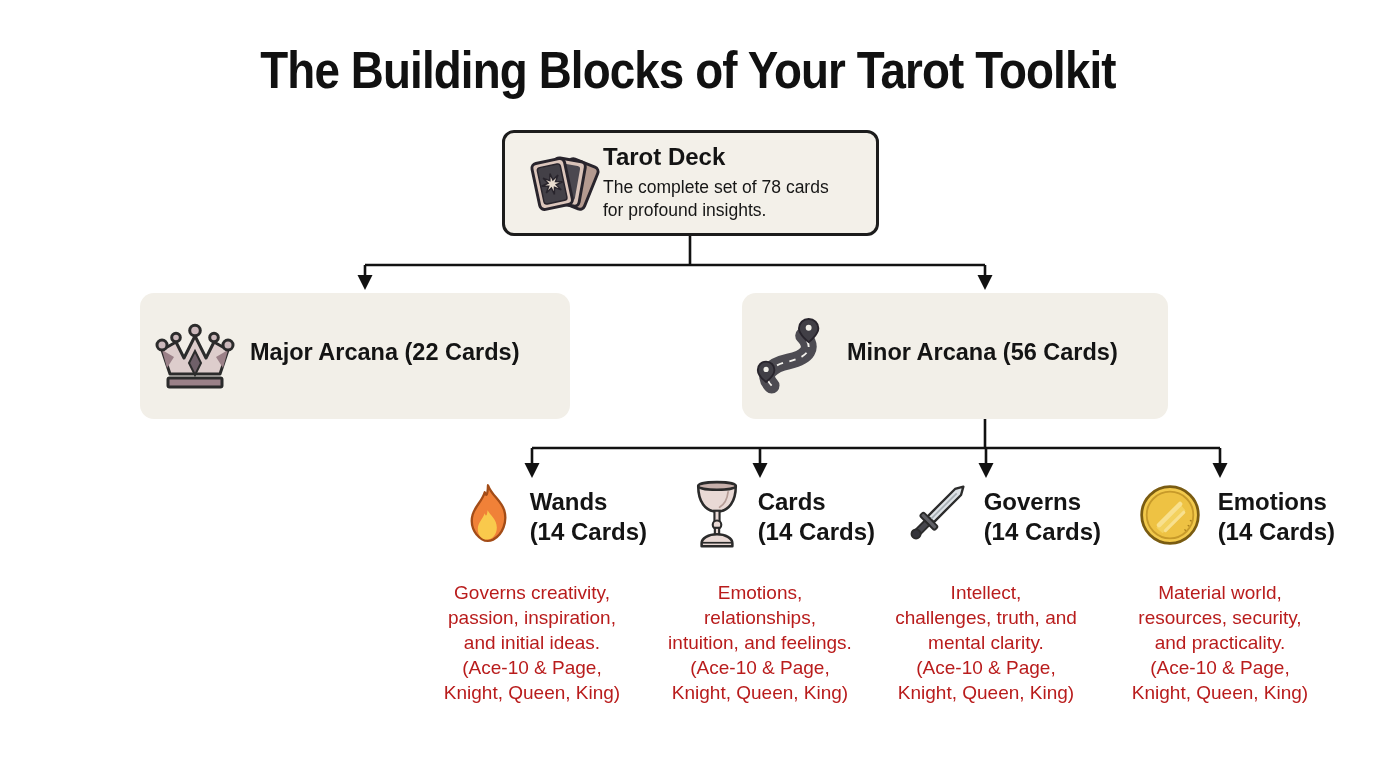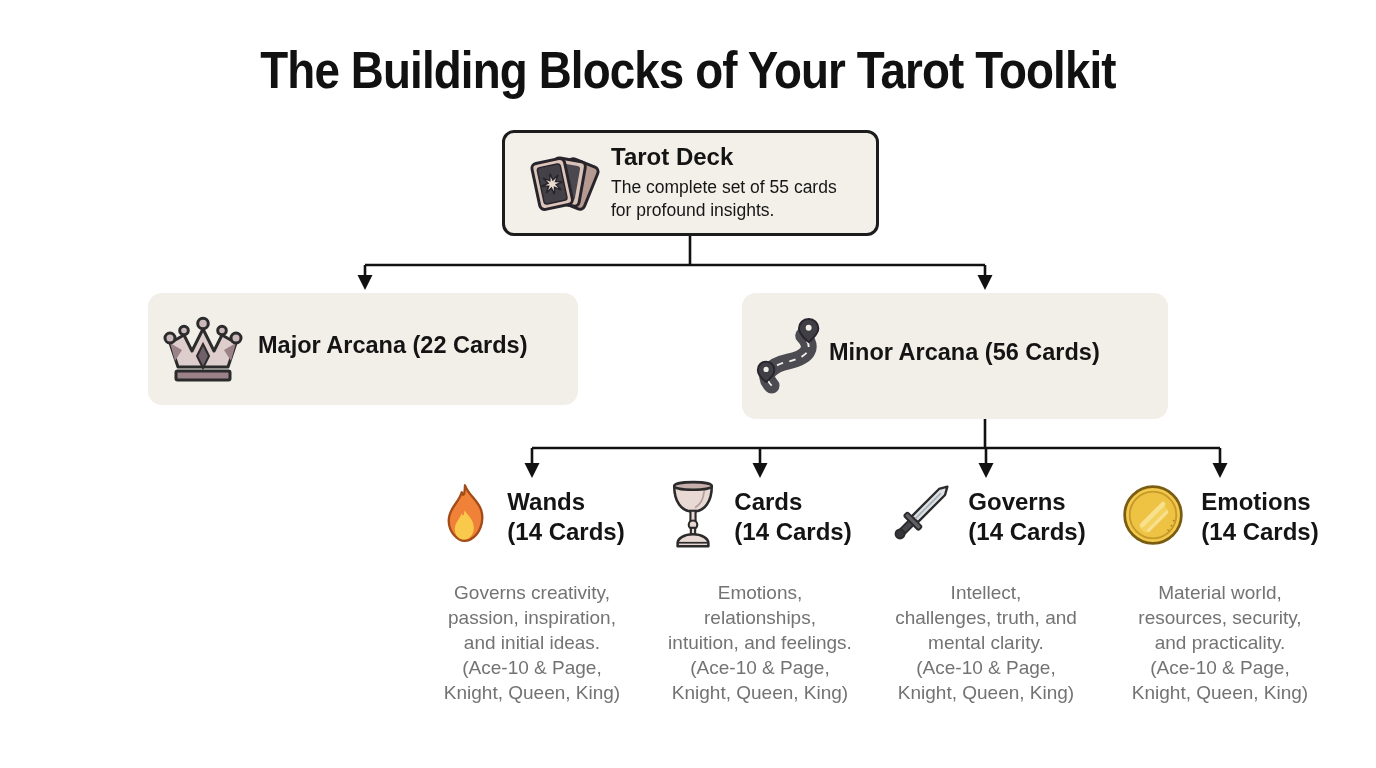--- a/index.html
+++ b/index.html
@@ -16,38 +16,38 @@
   
   #connectors{left:0;top:0;pointer-events:none;}
   
   .node{
     background:#f2efe8;border-radius:14px;box-sizing:border-box;
     display:flex;align-items:center;
   }
   #node-deck{
     left:502px;top:130px;width:377px;height:106px;
     border:3px solid #1c1c1c;border-radius:12px;background:#f3f0e9;
-    padding:0 10px 0 10px;gap:8px;
-  }
-  #node-major{left:140px;top:293px;width:430px;height:112px;padding:0 8px 0 10px;gap:10px;margin-left:8px;}
-  #node-minor{left:742px;top:293px;width:426px;height:126px;padding:0 8px 0 13px;justify-content:flex-end;}
+    padding:0 10px 0 10px;
+  }
+  #node-major{left:140px;top:293px;width:430px;height:126px;padding:0 8px 0 10px;gap:10px;}
+  #node-minor{left:742px;top:293px;width:426px;height:126px;padding:0 8px 0 13px;gap:18px;justify-content:flex-end;}
   .node-icon{flex:0 0 auto;display:flex;align-items:center;justify-content:center;}
   .node-text{flex:1 1 auto;}
   .node-title{font-weight:700;font-size:24px;line-height:1.1;margin-bottom:6px;}
   .branch-title{font-size:23.5px;}
   .node-desc{font-size:17.5px;line-height:1.33;white-space:pre;color:#161616;}
   
   .suit-col{top:480px;width:230px;text-align:center;}
   #suit-wands{left:417px;}
   #suit-cups{left:645px;}
   #suit-swords{left:871px;}
   #suit-pentacles{left:1105px;}
-  .suit-header{display:flex;justify-content:center;align-items:center;gap:16px;height:74px;}
+  .suit-header{display:flex;justify-content:flex-end;align-items:center;gap:16px;height:74px;}
   .suit-label{text-align:left;font-weight:700;font-size:24px;line-height:30px;white-space:pre;}
-  .suit-desc{margin-top:26px;font-size:19px;line-height:25px;white-space:pre;text-align:center;color:#737373;}
+  .suit-desc{margin-top:26px;font-size:19px;line-height:25px;white-space:pre;text-align:center;color:#b91c1c;}
 </style>
 </head>
 <body>
 
 <div id="main-title" class="abs">The Building Blocks of Your Tarot Toolkit</div>
 
 <svg id="connectors" class="abs" width="1376" height="768" viewBox="0 0 1376 768">
   <g stroke="#111111" stroke-width="2.6" fill="none">
     <path d="M690 236 V265 M365 265 H985 M365 265 V277 M985 265 V277"></path>
   </g>
@@ -78,21 +78,21 @@
       </g>
       <g transform="translate(38,46) rotate(-12)">
         <rect x="-17" y="-24" width="34" height="48" rx="5" fill="#dcc6bc" stroke="#28242c" stroke-width="3"></rect>
         <rect x="-12" y="-19" width="24" height="38" rx="3" fill="#434047" stroke="#28242c" stroke-width="1.5"></rect>
         <polygon fill="#e9dccf" stroke="#28242c" stroke-width="1.5" points="11,0 3.88,1.61 7.78,7.78 1.61,3.88 0,11 -1.61,3.88 -7.78,7.78 -3.88,1.61 -11,0 -3.88,-1.61 -7.78,-7.78 -1.61,-3.88 0,-11 1.61,-3.88 7.78,-7.78 3.88,-1.61"></polygon>
       </g>
     </svg>
   </div>
   <div class="node-text">
     <div class="node-title">Tarot Deck</div>
-    <div class="node-desc">The complete set of 55 cards
+    <div class="node-desc">The complete set of 78 cards
 for profound insights.</div>
   </div>
 </div>
 
 <div id="node-major" class="node abs">
   <div class="node-icon">
     <svg width="90" height="78" viewBox="0 0 90 76">
       <path d="M20 56 L12 32 L26 24 L34 40 L45 18 L56 40 L64 24 L78 32 L70 56 Z" fill="#ddcdcc" stroke="#2b2b2b" stroke-width="3" stroke-linejoin="round"></path>
       <path d="M12 32 L24 39 L17 50 Z" fill="#9b8188"></path>
       <path d="M78 32 L66 39 L73 50 Z" fill="#9b8188"></path>

